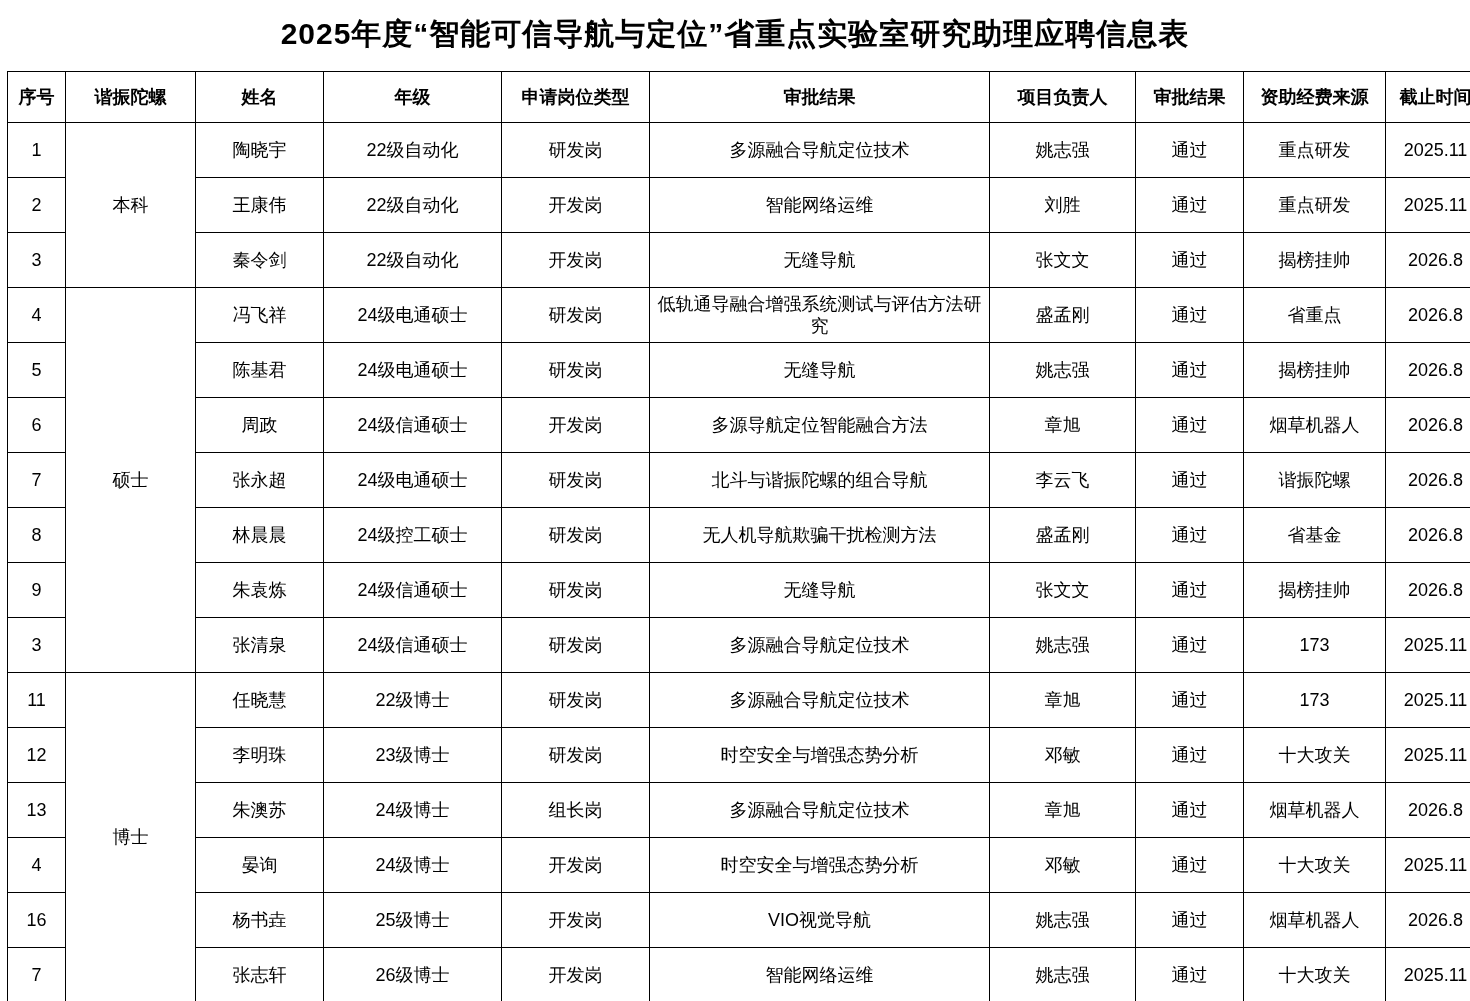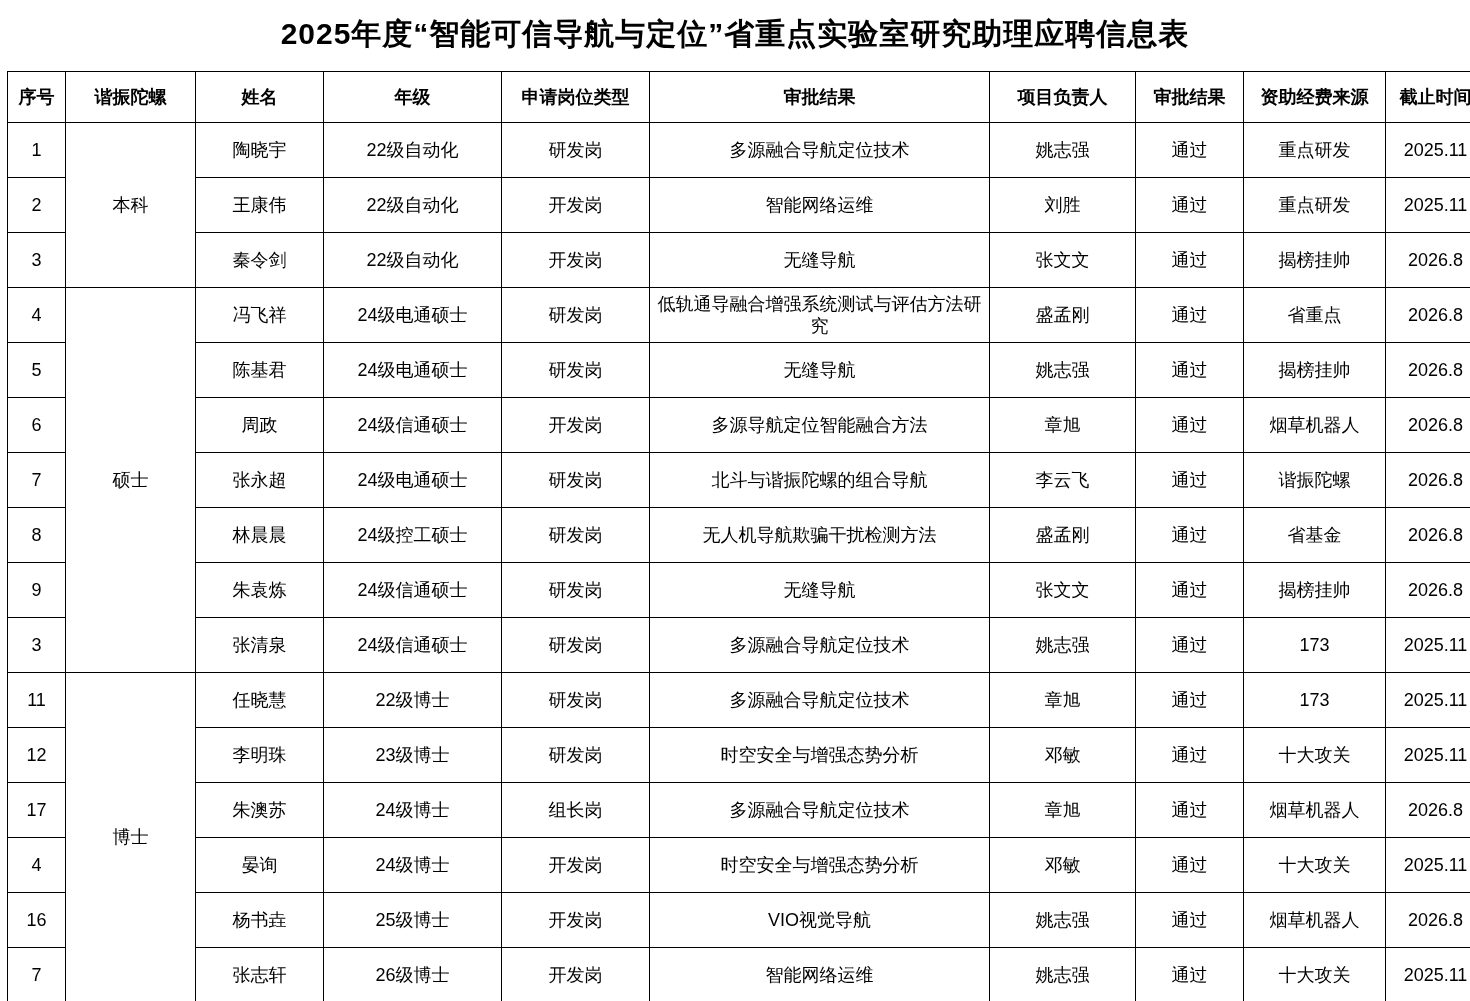--- a/index.html
+++ b/index.html
@@ -245,21 +245,21 @@
         <td>23级博士</td>
         <td>研发岗</td>
         <td>时空安全与增强态势分析</td>
         <td>邓敏</td>
         <td>通过</td>
         <td>十大攻关</td>
         <td>2025.11</td>
       </tr>
 
       <tr>
-        <td>17</td>
+        <td>13</td>
         <td>朱澳苏</td>
         <td>24级博士</td>
         <td>组长岗</td>
         <td>多源融合导航定位技术</td>
         <td>章旭</td>
         <td>通过</td>
         <td>烟草机器人</td>
         <td>2026.8</td>
       </tr>
 

